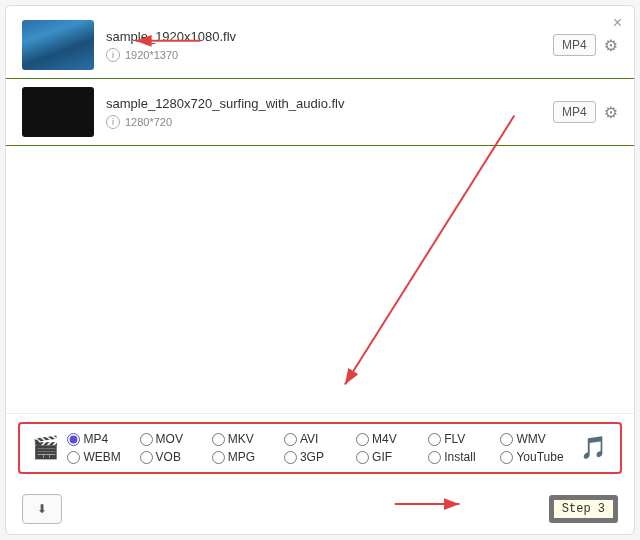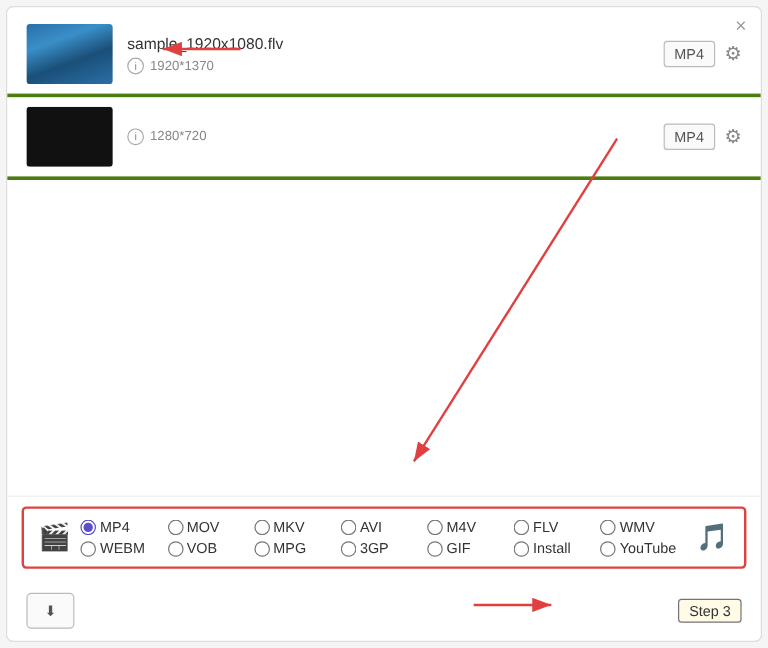--- a/index.html
+++ b/index.html
@@ -66,21 +66,21 @@
     .file-list {
       flex: 1;
       overflow-y: auto;
       padding: 6px 0;
     }
     .file-item {
       display: flex;
       align-items: center;
       padding: 8px 16px;
       gap: 12px;
-      border-bottom: 3px solid #4d7c0f;
+      border-bottom: 1px solid #4d7c0f;
       position: relative;
       justify-content: flex-end;
     }
     .file-thumb {
       width: 72px;
       height: 50px;
       border-radius: 3px;
       flex-shrink: 0;
       overflow: hidden;
     }
@@ -210,25 +210,26 @@
       cursor: pointer;
     }
     .step3-area {
       display: flex;
       align-items: center;
       gap: 12px;
       position: relative;
     }
     .step3-label {
       background: #fffbe6;
-      border: 1px solid #737373;
+      border: 5px solid #737373;
       border-radius: 3px;
       padding: 2px 8px;
       font-size: 12px;
       color: #333;
+      font-family: Liberation Mono, monospace;
     }
     .convert-btn {
       background: #5a4fcf;
       color: #fff;
       border: none;
       border-radius: 4px;
       padding: 9px 28px;
       font-size: 14px;
       font-weight: bold;
       cursor: pointer;
@@ -270,20 +271,21 @@
         <span class="format-badge">MP4</span>
         <button class="gear-btn">⚙</button>
       </div>
     </div>
 
     <div class="file-item">
       <div class="file-thumb">
         <div class="thumb-black"></div>
       </div>
       <div class="file-info">
+        <div class="file-name">sample_1280x720_surfing_with_audio.flv</div>
         <div class="file-meta">
           <span class="info-icon">i</span>
           <span>1280*720</span>
         </div>
       </div>
       <div class="file-actions">
         <span class="format-badge">MP4</span>
         <button class="gear-btn">⚙</button>
       </div>
     </div>

